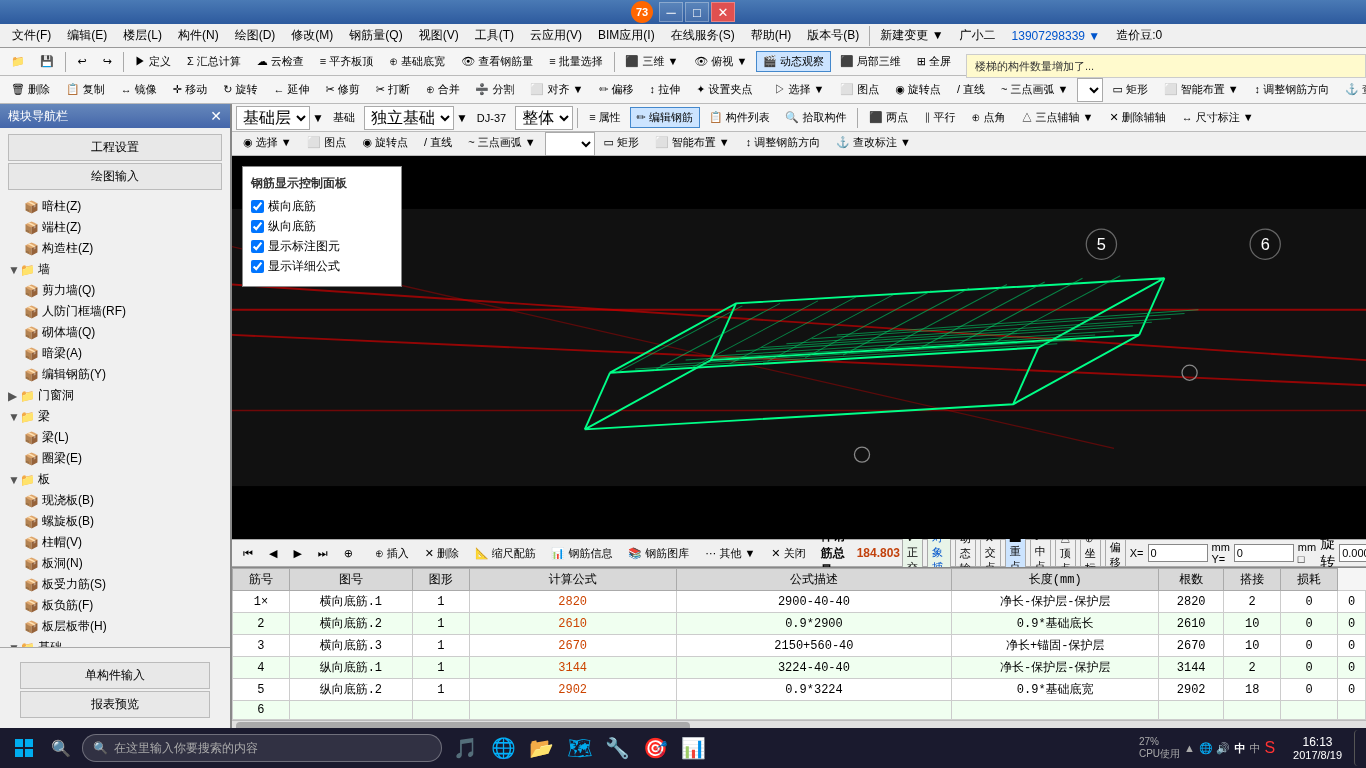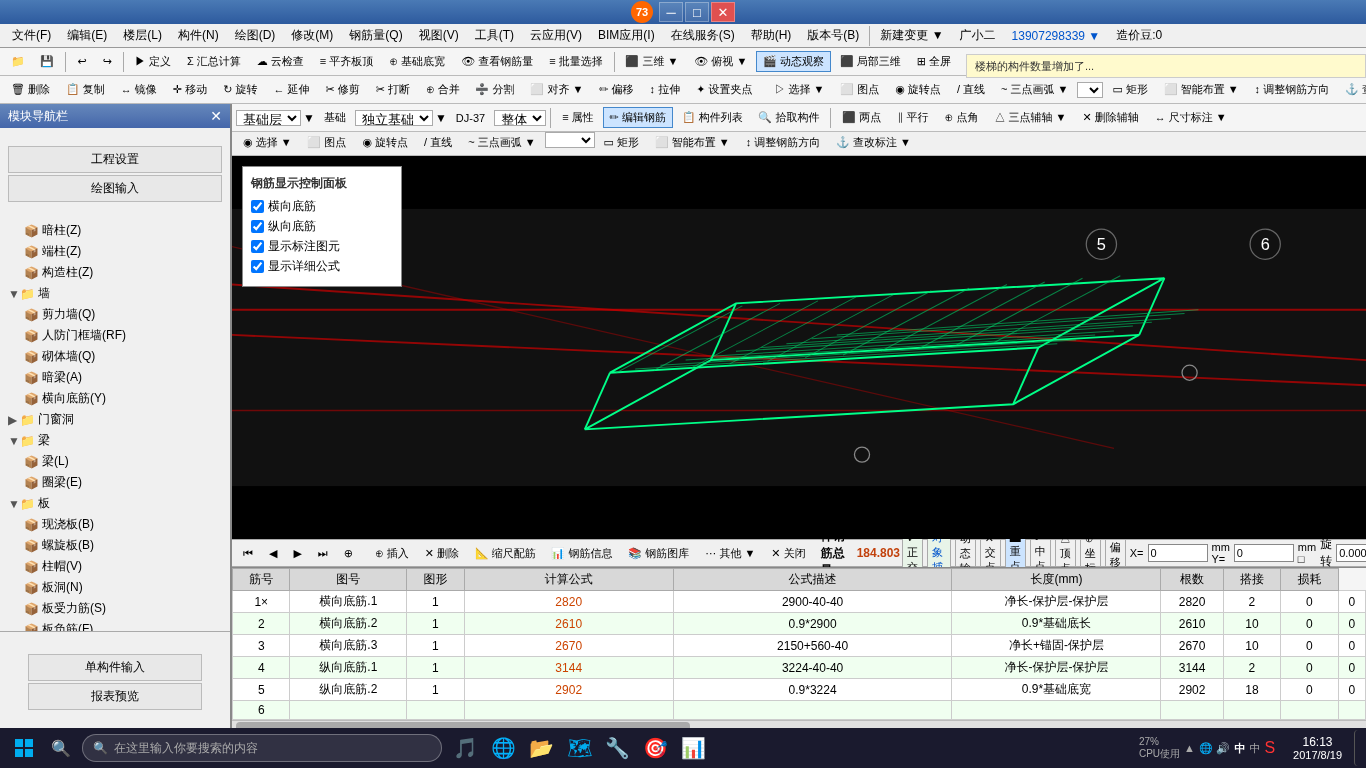--- a/index.html
+++ b/index.html
@@ -63,21 +63,21 @@
       width: 232px; min-width: 232px; background: #f0f0f0;
       border-right: 2px solid #888; display: flex; flex-direction: column;
       overflow: hidden;
     }
     #sidebar-header {
       height: 24px; background: linear-gradient(to bottom, #6688bb, #4466aa);
       display: flex; align-items: center; justify-content: space-between;
       padding: 0 8px; color: white; font-size: 12px;
     }
     #sidebar-header .close-btn { cursor: pointer; color: white; font-size: 14px; }
-    #sidebar-content { padding: 16px 0; }
+    #sidebar-content { padding: 4px 0; }
     .sidebar-top-btn {
       display: block; width: calc(100% - 16px); margin: 2px 8px;
       padding: 4px 8px; background: #e8e8e8; border: 1px solid #bbb;
       text-align: center; cursor: pointer; font-size: 12px;
     }
     .tree-item {
       display: flex; align-items: center; padding: 2px 4px; cursor: pointer;
       font-size: 12px; white-space: nowrap;
     }
     .tree-item .arrow { width: 12px; color: #555; }
@@ -123,21 +123,21 @@
     }
     .coord-input {
       width: 60px; height: 18px; border: 1px solid #888; padding: 0 2px; font-size: 11px;
     }
 
     
     #rebar-area {
       background: #f5f5f5; border-top: 1px solid #888;
     }
     #rebar-table-wrap {
-      overflow-x: auto; overflow-y: auto; max-height: 200px;
+      overflow-x: auto; overflow-y: auto; max-height: 200px; font-family: Liberation Mono, monospace;
     }
     .rebar-table {
       width: 100%; border-collapse: collapse; font-size: 12px;
     }
     .rebar-table th {
       background: #d8d8d8; border: 1px solid #aaa; padding: 2px 4px;
       text-align: center; font-weight: normal; white-space: nowrap;
     }
     .rebar-table td {
       border: 1px solid #ccc; padding: 2px 4px; text-align: center;
@@ -183,21 +183,21 @@
     }
 
     
     #notif-bar {
       position: absolute; top: 30px; right: 0; width: 400px; height: 24px;
       background: #fffacd; border: 1px solid #ccc; display: flex; align-items: center;
       padding: 0 8px; font-size: 11px; color: #333;
     }
 
     .dropdown-select {
-      height: 16px; font-size: 13px; border: 1px solid #aaa; background: white; padding: 0 2px;
+      height: 24px; font-size: 16px; border: 1px solid #aaa; background: white; padding: 0 2px;
     }
   </style>
 </head>
 <body>
 
 <div id="titlebar">
   <div style="display:flex;align-items:center;">
     <div class="logo-circle">
       <span>73</span>
     </div>
@@ -332,21 +332,21 @@
       <div class="tree-item tree-level2">
         <span class="icon">📦</span>
         <span>砌体墙(Q)</span>
       </div>
       <div class="tree-item tree-level2">
         <span class="icon">📦</span>
         <span>暗梁(A)</span>
       </div>
       <div class="tree-item tree-level2">
         <span class="icon">📦</span>
-        <span>横向底筋(Y)</span>
+        <span>编辑钢筋(Y)</span>
       </div>
       <div class="tree-item tree-level1">
         <span class="arrow">▶</span>
         <span class="icon">📁</span>
         <span>门窗洞</span>
       </div>
       <div class="tree-item tree-level1">
         <span class="arrow">▼</span>
         <span class="icon">📁</span>
         <span>梁</span>
@@ -396,21 +396,21 @@
         <span class="arrow">▼</span>
         <span class="icon">📁</span>
         <span>基础</span>
       </div>
       <div class="tree-item tree-level2">
         <span class="icon">📦</span>
         <span>基础梁(F)</span>
       </div>
 
     </div>
-    <div style="border-top:1px solid #aaa; padding:20px;">
+    <div style="border-top:1px solid #aaa; padding:12px;">
       <button class="sidebar-top-btn">单构件输入</button>
       <button class="sidebar-top-btn">报表预览</button>
     </div>
   </div>
 
   <div id="content-area">
 
     <div id="toolbar3d">
       <select class="dropdown-select">
         <option>基础层</option>
@@ -552,21 +552,21 @@
         <span style="cursor:pointer; font-size:11px; padding:1px 4px; border:1px solid #aaa; background:#cce4ff;">▬ 重点</span>
         <span style="cursor:pointer; font-size:11px; padding:1px 4px; border:1px solid #aaa;">• 中点</span>
         <span style="cursor:pointer; font-size:11px; padding:1px 4px; border:1px solid #aaa;">△ 顶点</span>
         <span style="cursor:pointer; font-size:11px; padding:1px 4px; border:1px solid #aaa;">⊕ 坐标</span>
         <span style="cursor:pointer; font-size:11px; padding:1px 4px; border:1px solid #aaa;">不偏移 ▼</span>
         <span style="font-size:11px;">X=</span>
         <input class="coord-input" value="0" style="">
         <span style="font-size:11px;">mm Y=</span>
         <input class="coord-input" value="0" style="">
         <span style="font-size:11px;">mm □</span>
-        <span style="font-size:12px;">旋转</span>
+        <span style="font-size:15px;">旋转</span>
         <input class="coord-input" value="0.000" style="width: 55px;">
       </div>
     </div>
 
     <div id="rebar-area">
       <div id="rebar-table-wrap">
         <table class="rebar-table">
           <thead>
             <tr>
               <th>筋号</th>

